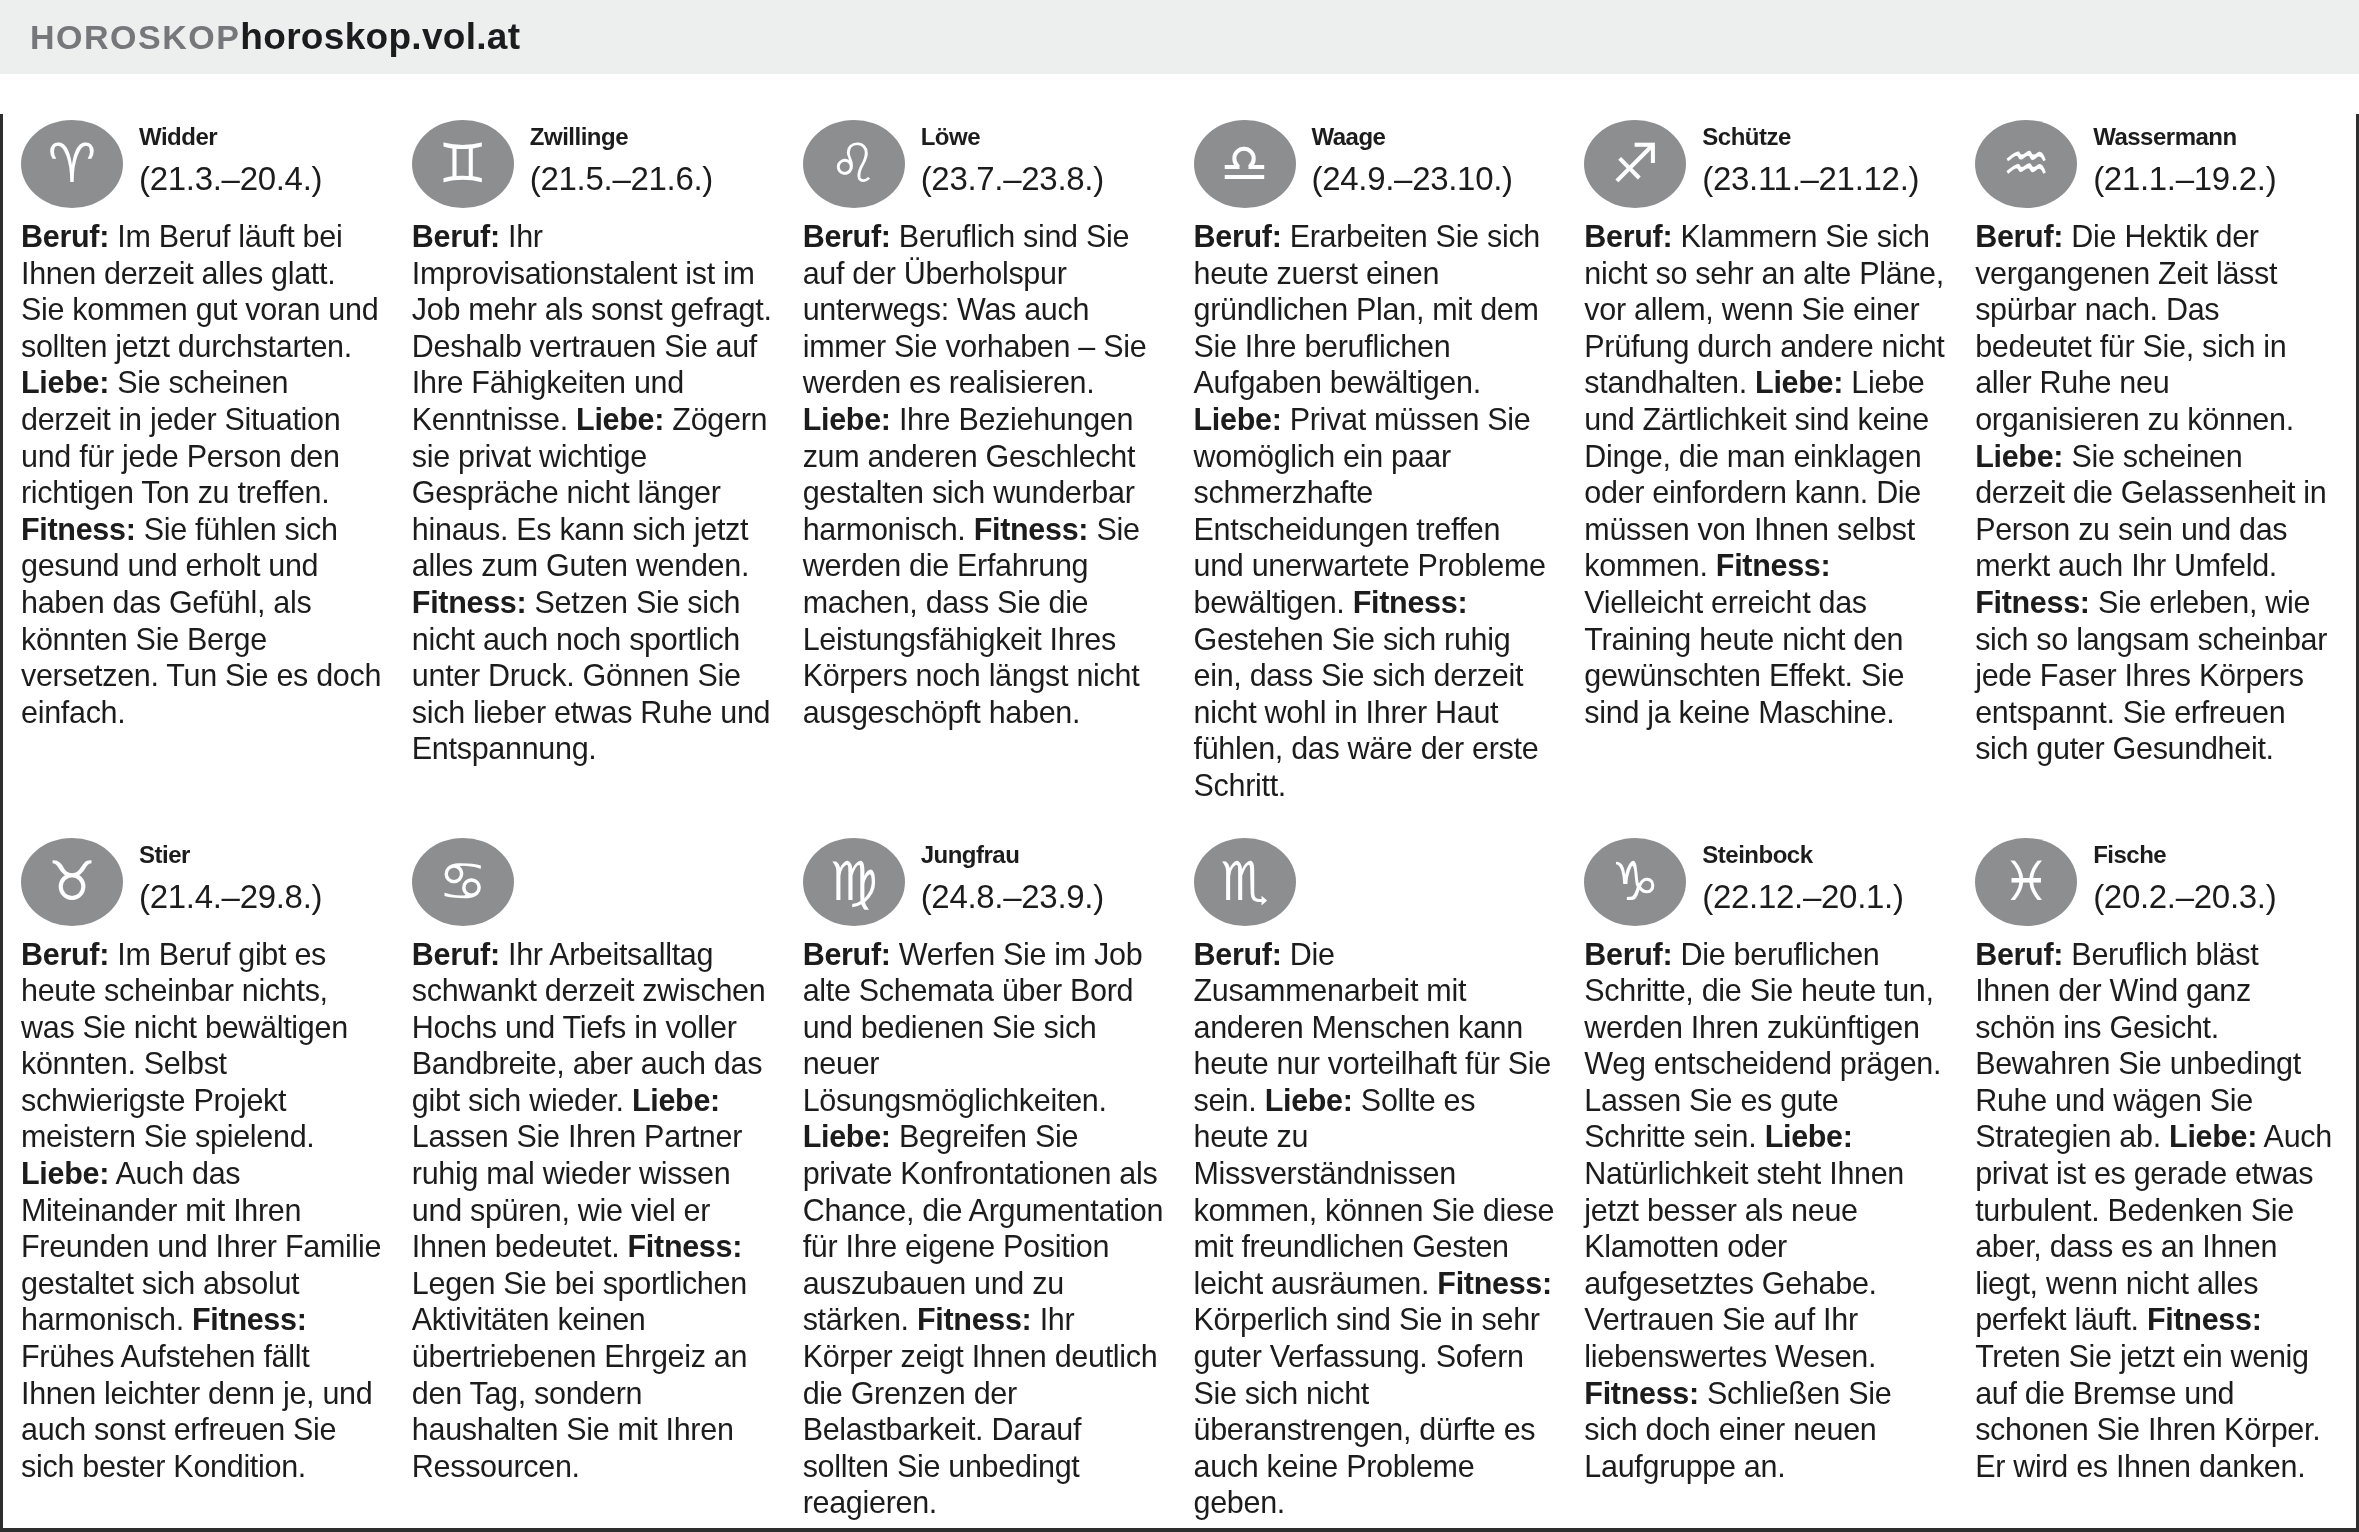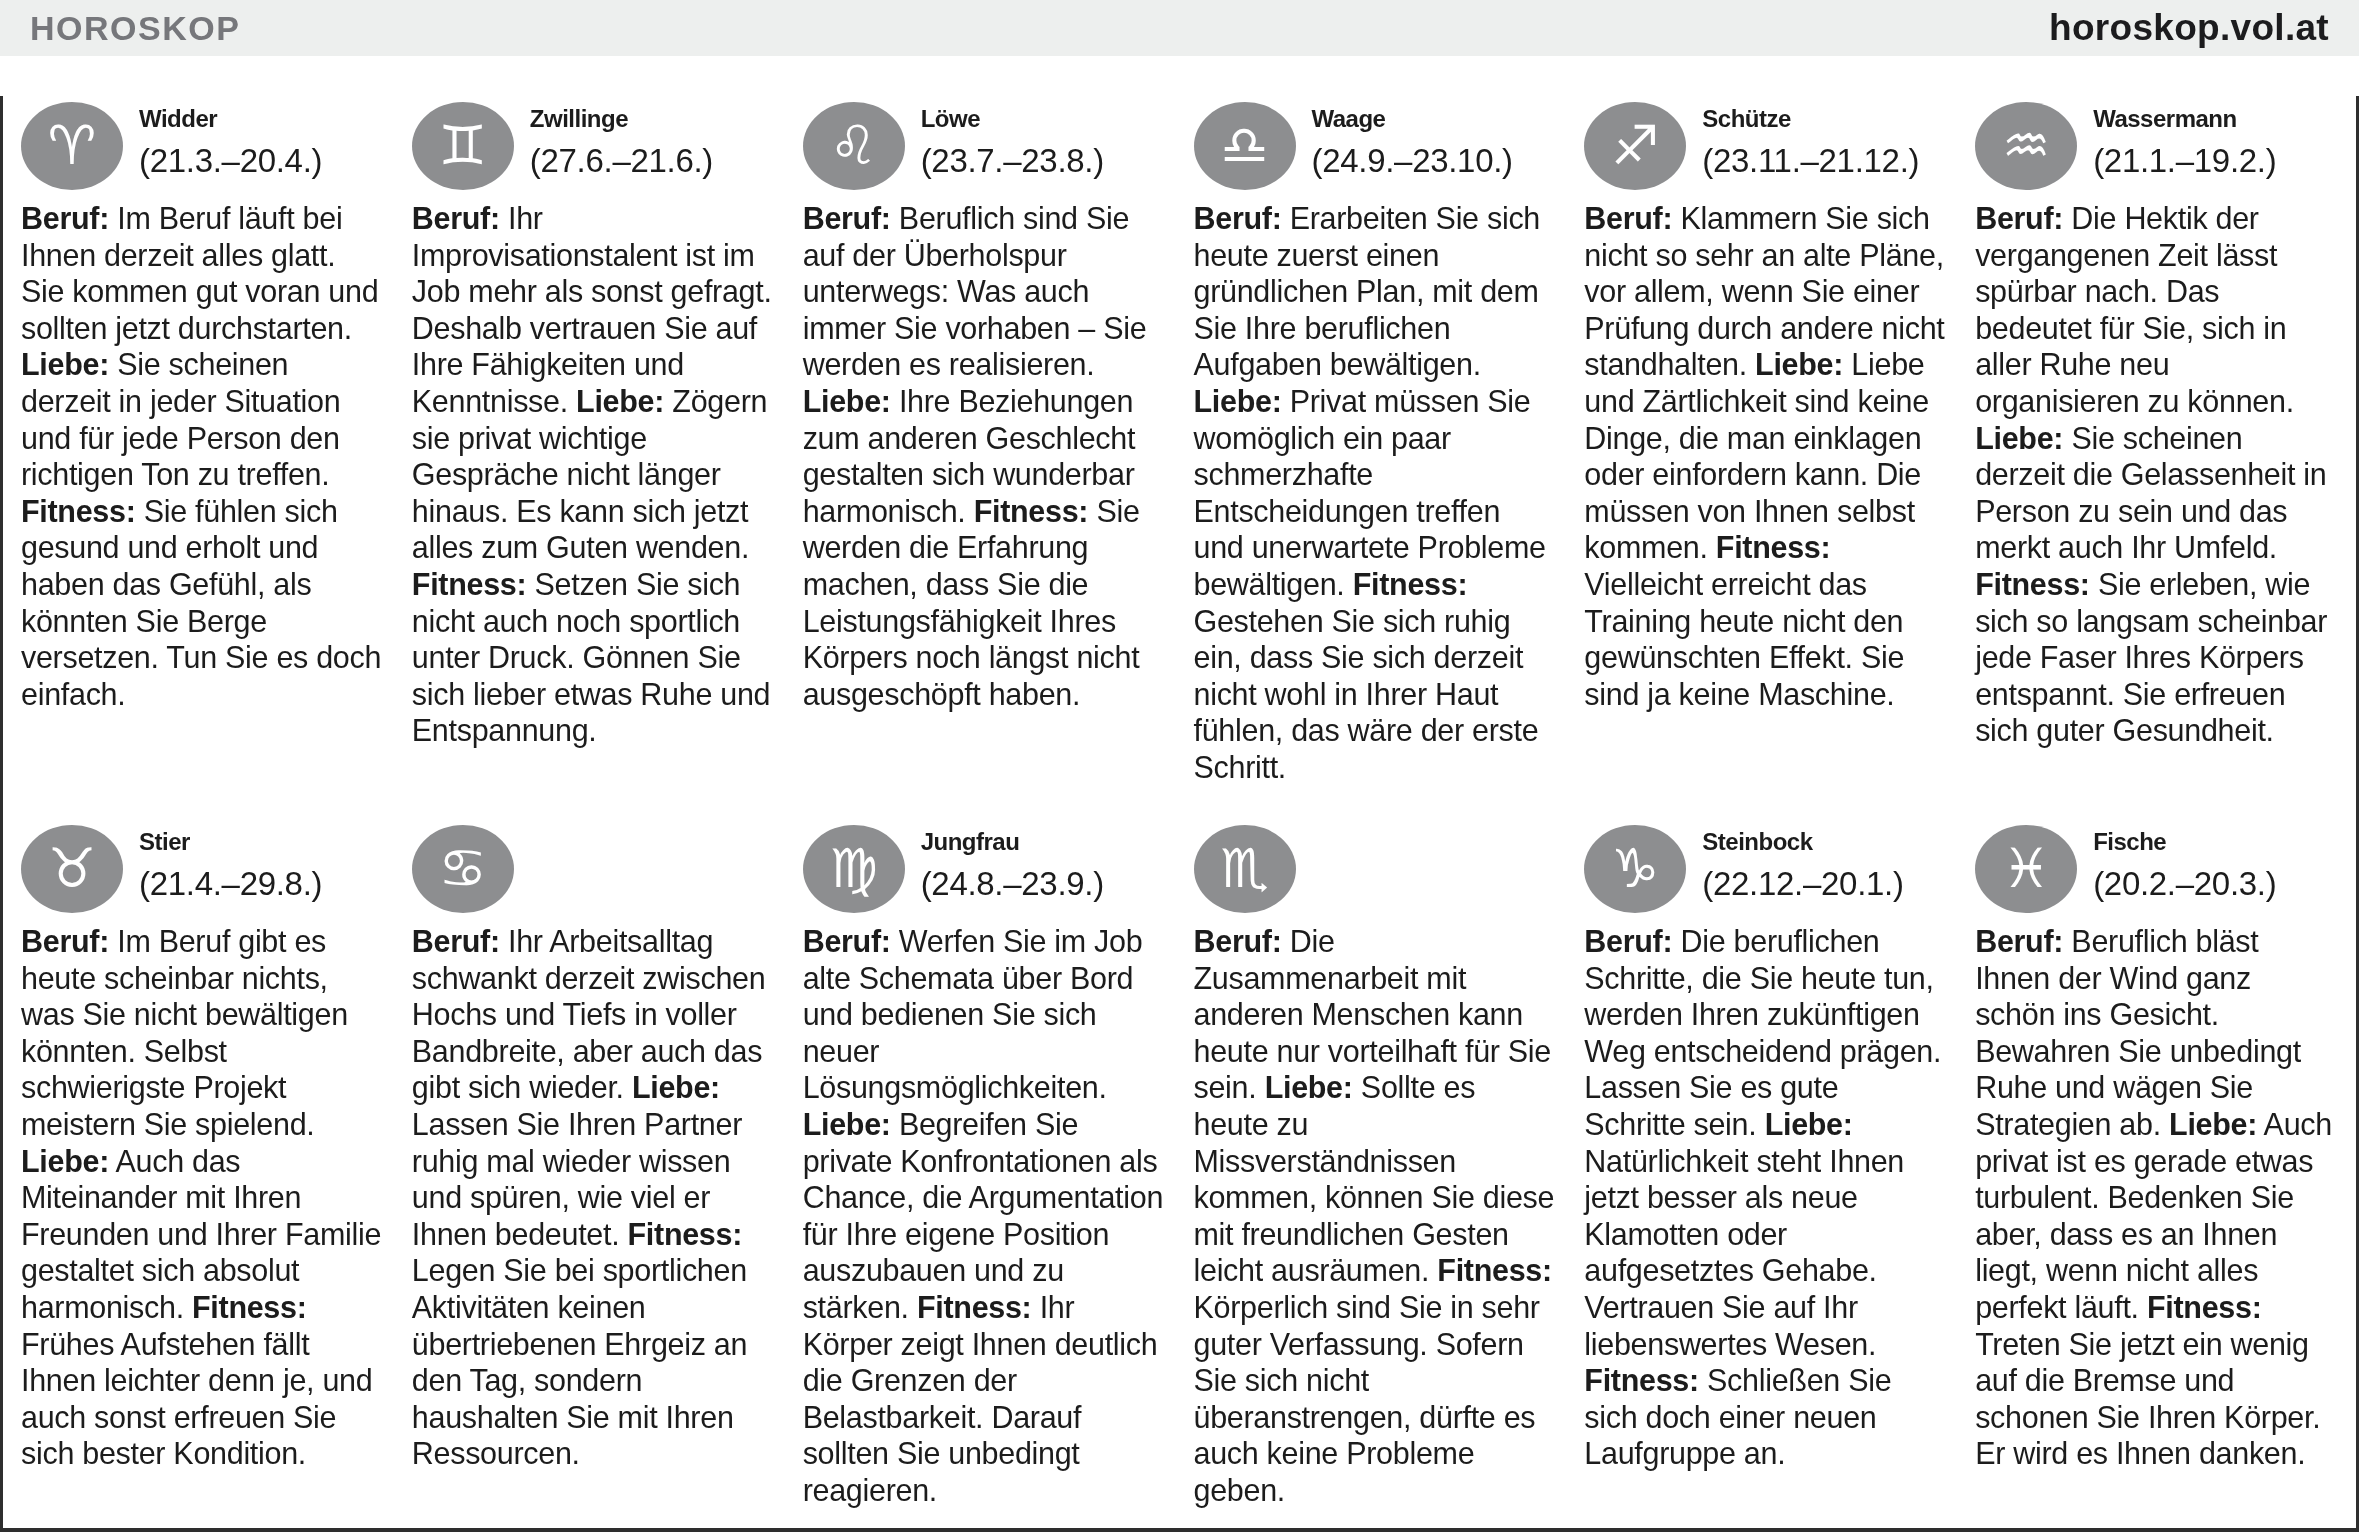--- a/index.html
+++ b/index.html
@@ -2,22 +2,22 @@
 <html><head>
 <meta charset="utf-8">
 <style>
   html,body{margin:0;padding:0;}
   body{
     width:2359px;height:1532px;overflow:hidden;background:#ffffff;
     font-family:"Liberation Sans","DejaVu Sans",sans-serif;color:#1c1c1c;
     display:flex;flex-direction:column;box-sizing:border-box;
   }
   header{
-    height:56px;flex:none;background:#edefee;
-    display:flex;justify-content:space-between;align-items:center;
+    height:74px;flex:none;background:#edefee;
+    display:flex;justify-content:flex-start;align-items:center;
     padding:0 30px;box-sizing:border-box;
   }
   .page-title{font-size:34px;font-weight:bold;color:#76777b;letter-spacing:1.5px;}
   .site-url{font-size:37px;font-weight:bold;color:#1c1c1e;letter-spacing:0.3px;}
   .gap{height:40px;flex:none;}
   main.frame{
     flex:1;min-height:0;box-sizing:border-box;
     border-left:3px solid #2e2e2e;border-right:3px solid #2e2e2e;border-bottom:4px solid #2e2e2e;
     padding:6px 18px 14px 18px;
     display:grid;grid-template-columns:repeat(6,1fr);grid-template-rows:1fr 1fr;
@@ -56,21 +56,21 @@
       </div>
     </div>
     <p class="body"><b class="lbl">Beruf:</b> <span>Im Beruf läuft bei Ihnen derzeit alles glatt. Sie kommen gut voran und sollten jetzt durchstarten.</span> <b class="lbl">Liebe:</b> <span>Sie scheinen derzeit in jeder Situation und für jede Person den richtigen Ton zu treffen.</span> <b class="lbl">Fitness:</b> <span>Sie fühlen sich gesund und erholt und haben das Gefühl, als könnten Sie Berge versetzen. Tun Sie es doch einfach.</span></p>
   </section>
 
   <section class="cell">
     <div class="head">
       <span class="icon" style="background: rgb(141, 142, 144); color: rgb(255, 255, 255);">♊</span>
       <div class="title">
         <div class="name">Zwillinge</div>
-        <div class="dates">(27.6.–21.6.)</div>
+        <div class="dates">(21.5.–21.6.)</div>
       </div>
     </div>
     <p class="body"><b class="lbl">Beruf:</b> <span>Ihr Improvisationstalent ist im Job mehr als sonst gefragt. Deshalb vertrauen Sie auf Ihre Fähigkeiten und Kenntnisse.</span> <b class="lbl">Liebe:</b> <span>Zögern sie privat wichtige Gespräche nicht länger hinaus. Es kann sich jetzt alles zum Guten wenden.</span> <b class="lbl">Fitness:</b> <span>Setzen Sie sich nicht auch noch sportlich unter Druck. Gönnen Sie sich lieber etwas Ruhe und Entspannung.</span></p>
   </section>
 
   <section class="cell">
     <div class="head">
       <span class="icon" style="background: rgb(141, 142, 144); color: rgb(255, 255, 255);">♌</span>
       <div class="title">
         <div class="name">Löwe</div>

